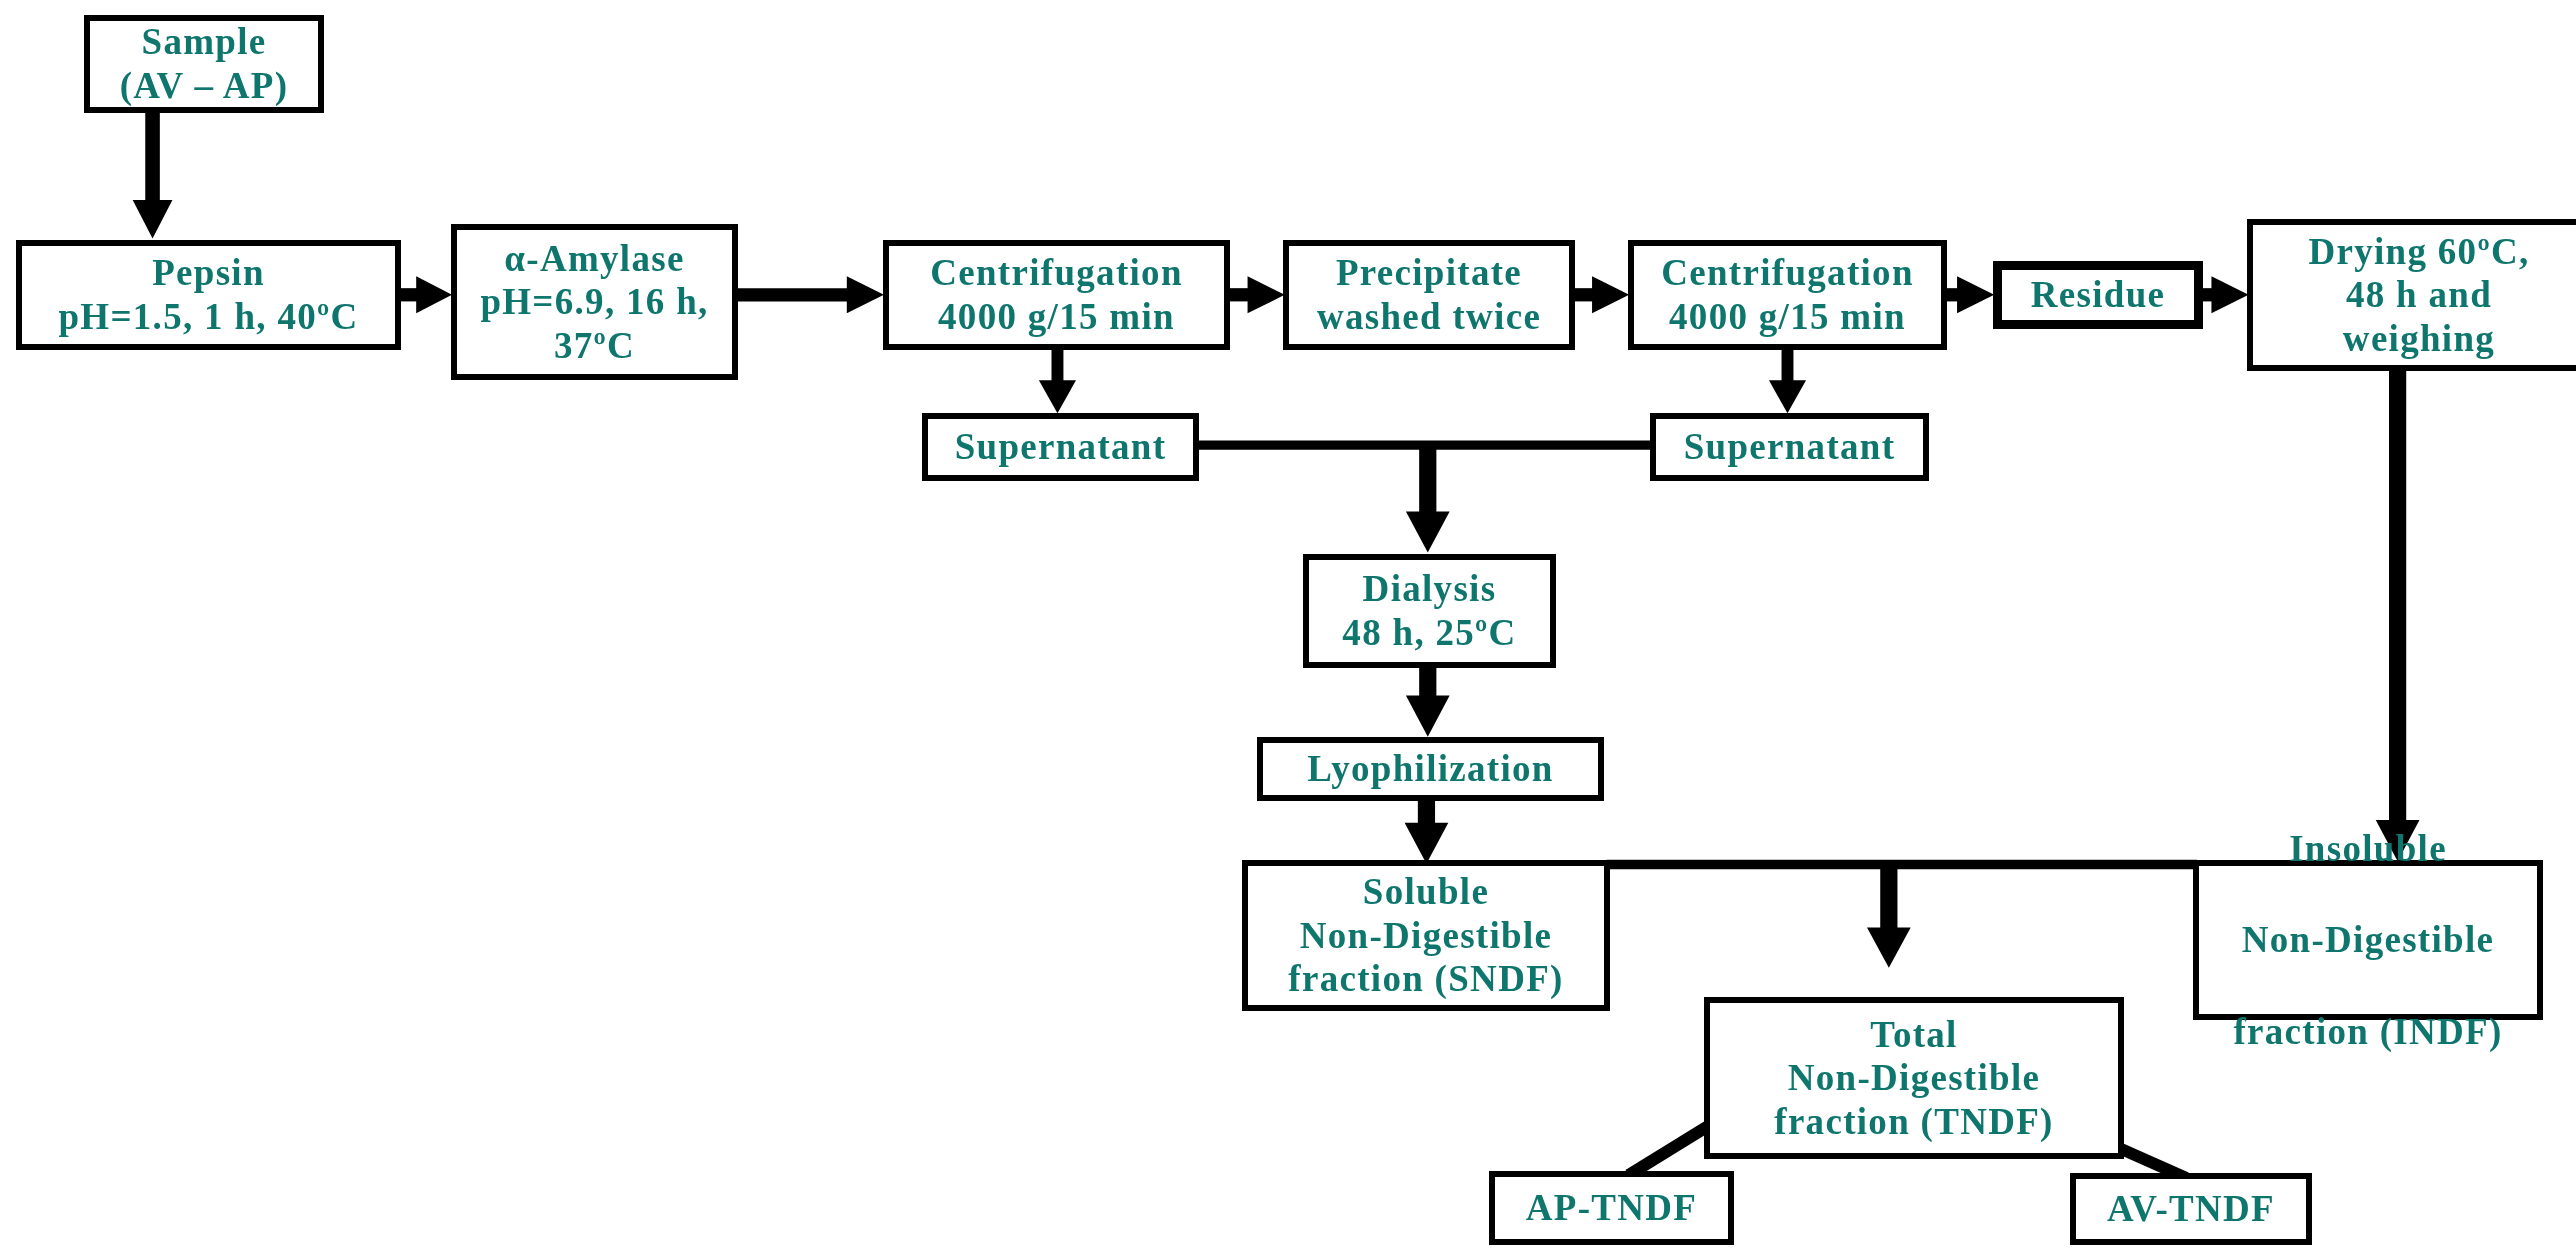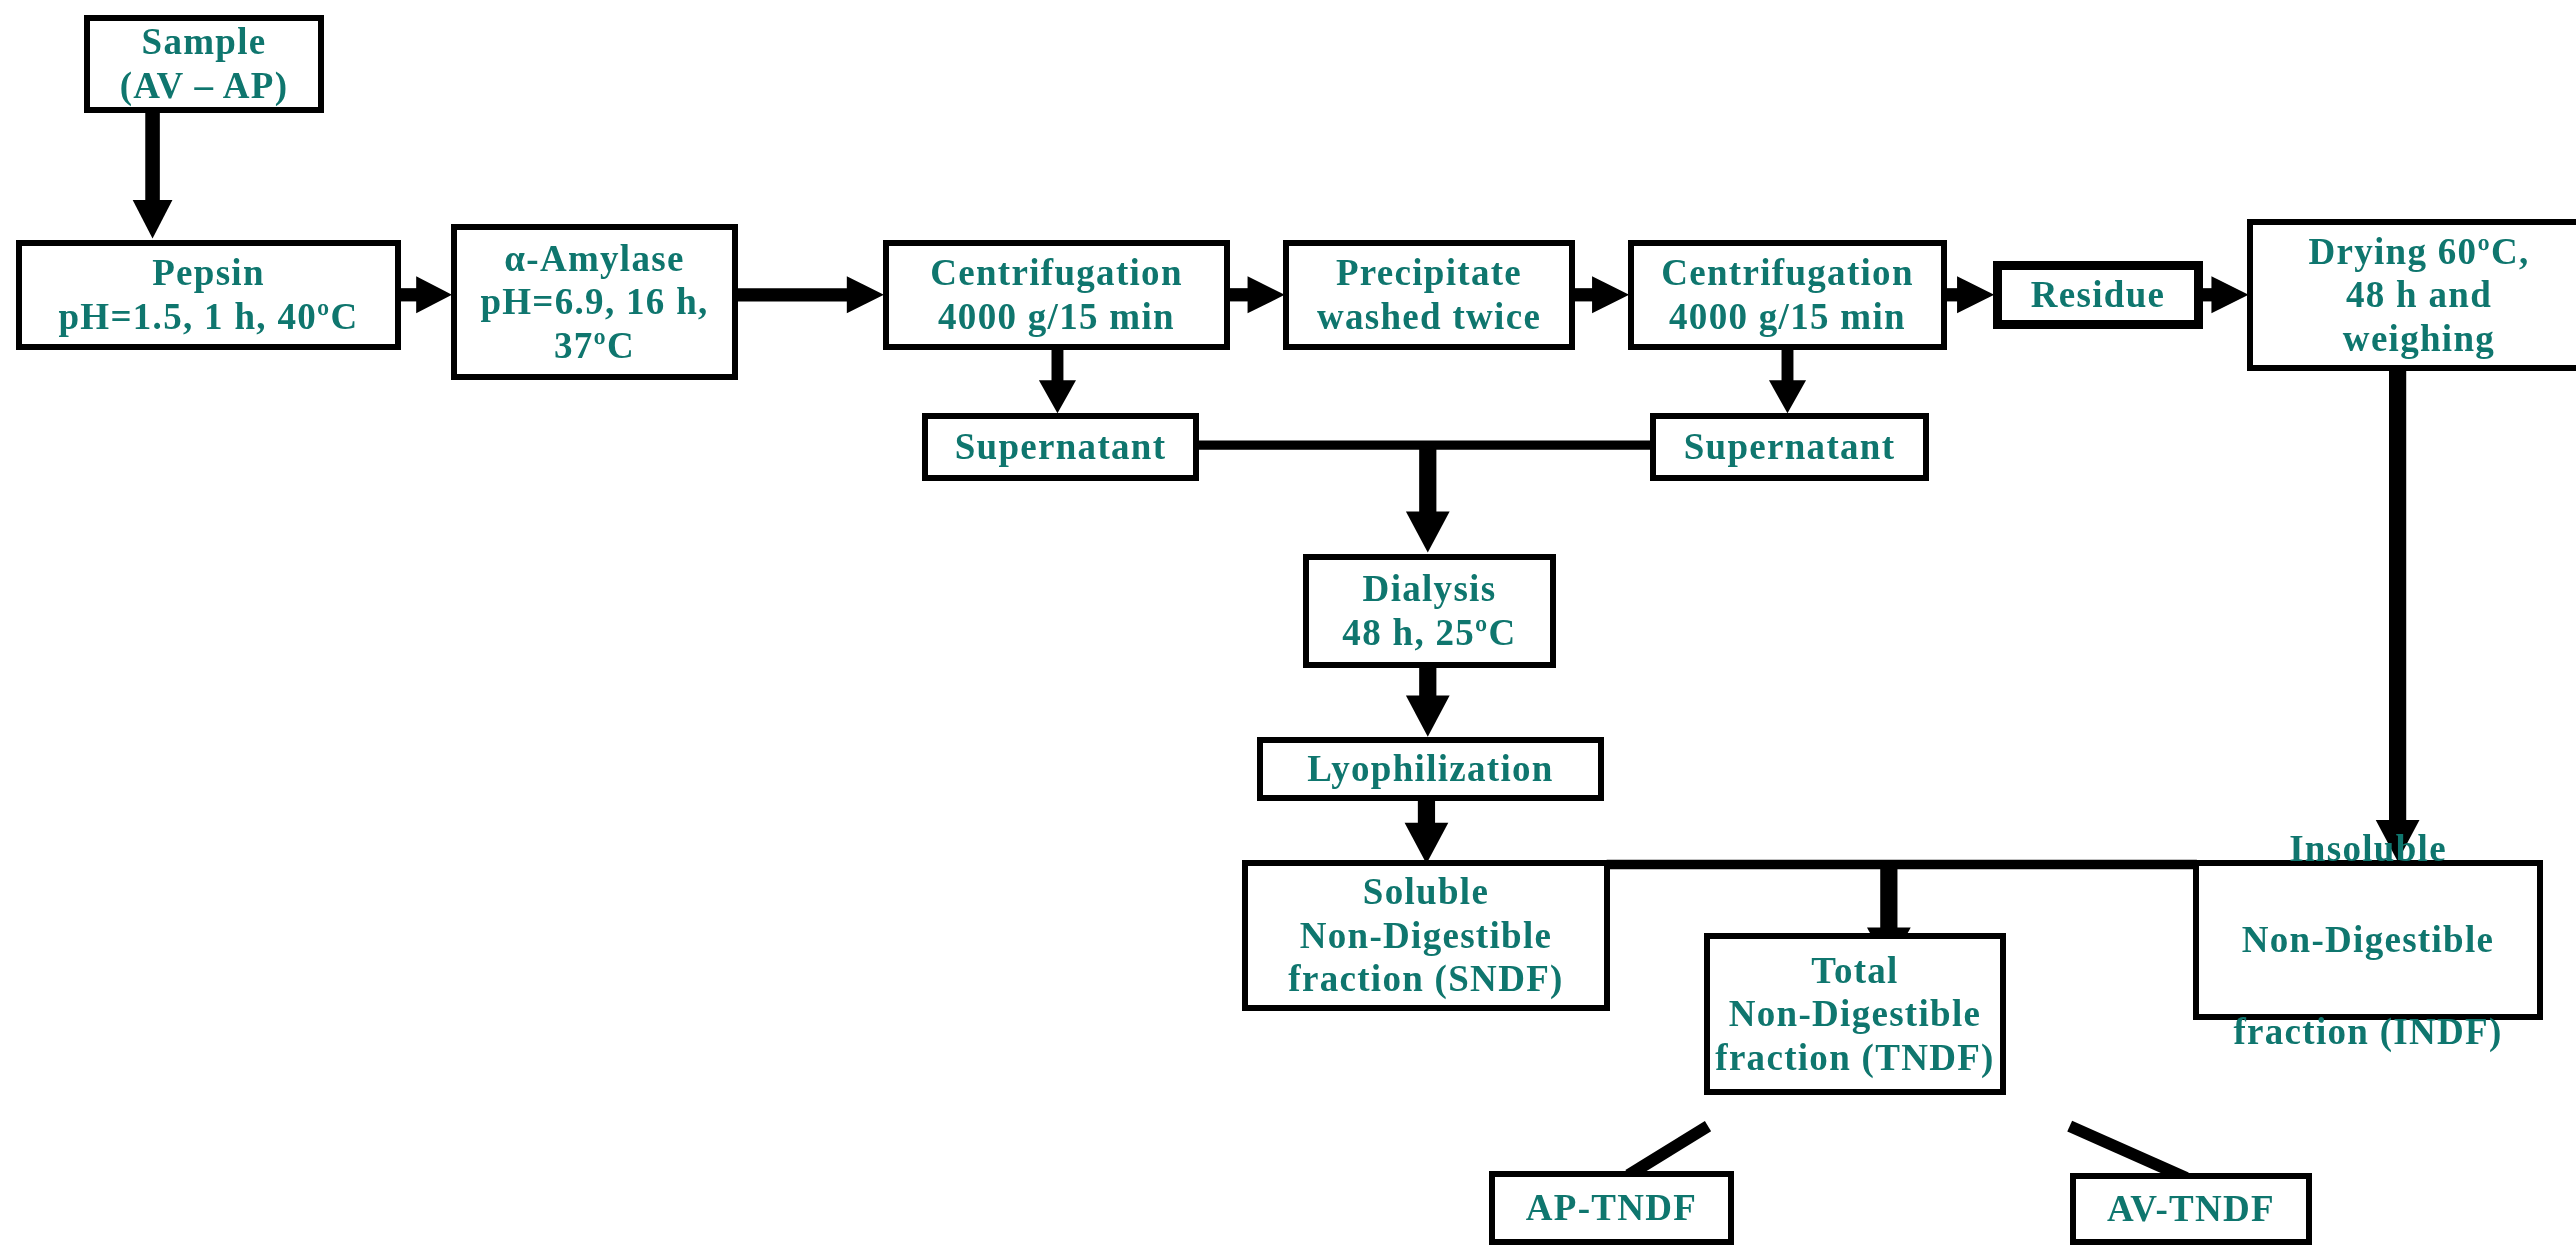--- a/index.html
+++ b/index.html
@@ -199,21 +199,21 @@
     <span>Non-Digestible</span>
     <span>fraction (SNDF)</span>
   </div>
 
   <div class="node" style="left:2193px; top:860px; width:350px; height:160px;gap:48px;">
     <span>Insoluble</span>
     <span>Non-Digestible</span>
     <span>fraction (INDF)</span>
   </div>
 
-  <div class="node" style="left:1704px; top:933px; width:302px; height:162px;">
+  <div class="node" style="left:1704px; top:997px; width:420px; height:162px;">
     <span>Total</span>
     <span>Non-Digestible</span>
     <span>fraction (TNDF)</span>
   </div>
 
   <div class="node" style="left:1489px; top:1171px; width:245px; height:74px;align-items:center;">
     <span>AP-TNDF</span>
   </div>
 
   <div class="node" style="left:2070px; top:1173px; width:242px; height:72px;">

